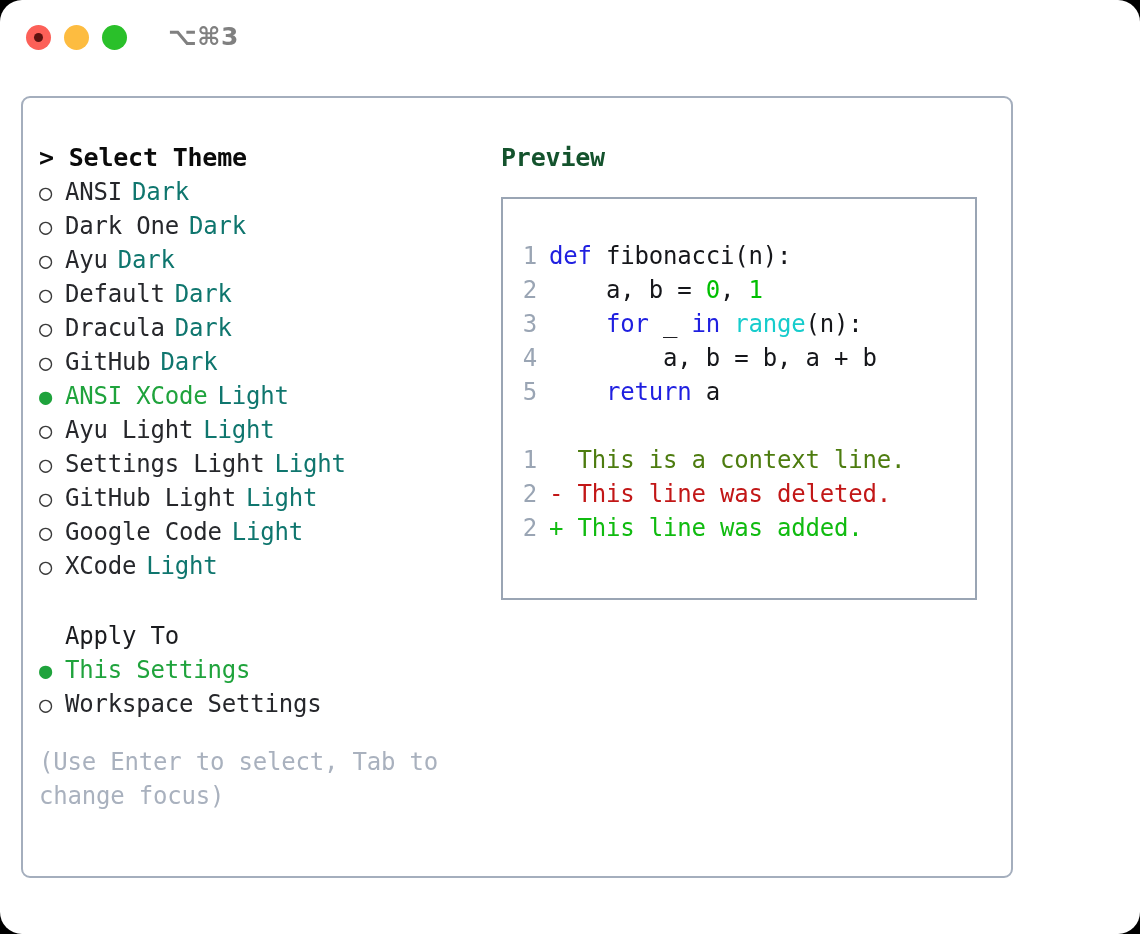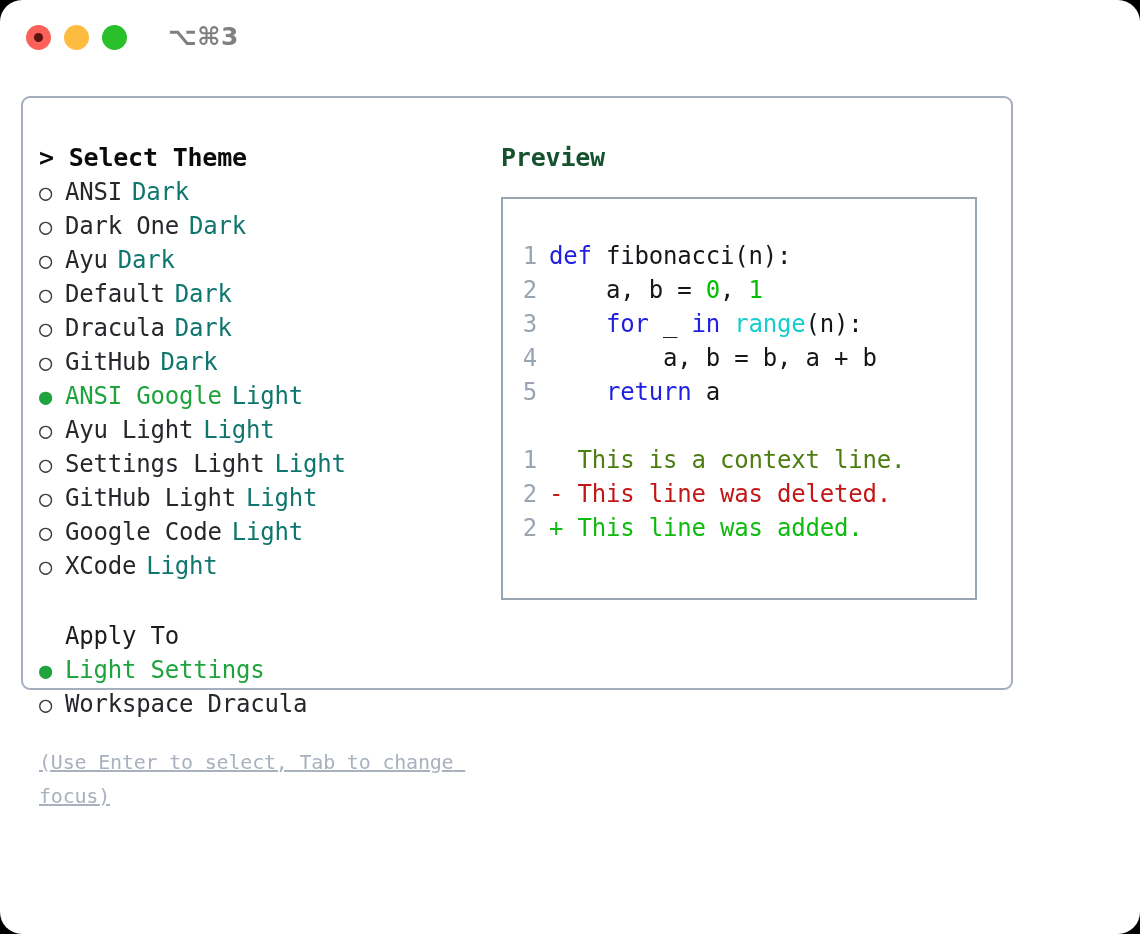--- a/index.html
+++ b/index.html
@@ -65,21 +65,21 @@
     letter-spacing: 0.5px;
     white-space: pre;
   }
 
   
   .card {
     position: absolute;
     left: 21px;
     top: 96px;
     width: 992px;
-    height: 594px;
+    height: 782px;
     border: 2px solid #a4aebd;
     border-radius: 9px;
     box-sizing: border-box;
     background: #ffffff;
     padding-left: 13px;
   }
 
   .columns {
     position: absolute;
     left: 0; top: 0;
@@ -135,27 +135,26 @@
   .apply-title {
     font-size: 24px;
     color: #1b1c1f;
     line-height: 34px;
     padding-left: 26px;
     white-space: pre;
     letter-spacing: -0.2px;
   }
 
   .hint {
-    font-size: 20px;
+    font-size: 24px;
     color: #a9b1be;
     line-height: 34px;
     width: 420px;
     white-space: pre-wrap;
     letter-spacing: -0.2px;
-    text-decoration: underline;
   }
 
   
   .preview-title {
     font-size: 25px;
     font-weight: bold;
     color: #14532d;
     line-height: 34px;
     white-space: pre;
     letter-spacing: -0.2px;
@@ -219,35 +218,35 @@
 
         <div class="section-title">&gt; Select Theme</div>
 
         <div id="theme-list">
             <div class="opt-row"><span class="marker">○</span><span class="opt-label">ANSI</span><span class="opt-suffix">Dark</span></div>
             <div class="opt-row"><span class="marker">○</span><span class="opt-label">Dark One</span><span class="opt-suffix">Dark</span></div>
             <div class="opt-row"><span class="marker">○</span><span class="opt-label">Ayu</span><span class="opt-suffix">Dark</span></div>
             <div class="opt-row"><span class="marker">○</span><span class="opt-label">Default</span><span class="opt-suffix">Dark</span></div>
             <div class="opt-row"><span class="marker">○</span><span class="opt-label">Dracula</span><span class="opt-suffix">Dark</span></div>
             <div class="opt-row"><span class="marker">○</span><span class="opt-label">GitHub</span><span class="opt-suffix">Dark</span></div>
-            <div class="opt-row selected"><span class="marker selected">●</span><span class="opt-label">ANSI Google</span><span class="opt-suffix">Light</span></div>
+            <div class="opt-row selected"><span class="marker selected">●</span><span class="opt-label">ANSI XCode</span><span class="opt-suffix">Light</span></div>
             <div class="opt-row"><span class="marker">○</span><span class="opt-label">Ayu Light</span><span class="opt-suffix">Light</span></div>
             <div class="opt-row"><span class="marker">○</span><span class="opt-label">Settings Light</span><span class="opt-suffix">Light</span></div>
             <div class="opt-row"><span class="marker">○</span><span class="opt-label">GitHub Light</span><span class="opt-suffix">Light</span></div>
             <div class="opt-row"><span class="marker">○</span><span class="opt-label">Google Code</span><span class="opt-suffix">Light</span></div>
             <div class="opt-row"><span class="marker">○</span><span class="opt-label">XCode</span><span class="opt-suffix">Light</span></div>
           </div>
 
         <div class="spacer-32"></div>
 
         <div class="apply-title">Apply To</div>
 
         <div id="apply-list">
-            <div class="opt-row selected"><span class="marker selected">●</span><span class="opt-label">Light Settings</span></div>
-            <div class="opt-row"><span class="marker">○</span><span class="opt-label">Workspace Dracula</span></div>
+            <div class="opt-row selected"><span class="marker selected">●</span><span class="opt-label">This Settings</span></div>
+            <div class="opt-row"><span class="marker">○</span><span class="opt-label">Workspace Settings</span></div>
           </div>
 
         <div class="spacer-20"></div>
 
         <div class="hint">(Use Enter to select, Tab to change focus)</div>
       </div>
 
       <div class="right-col">
         <div class="preview-title">Preview</div>
 

